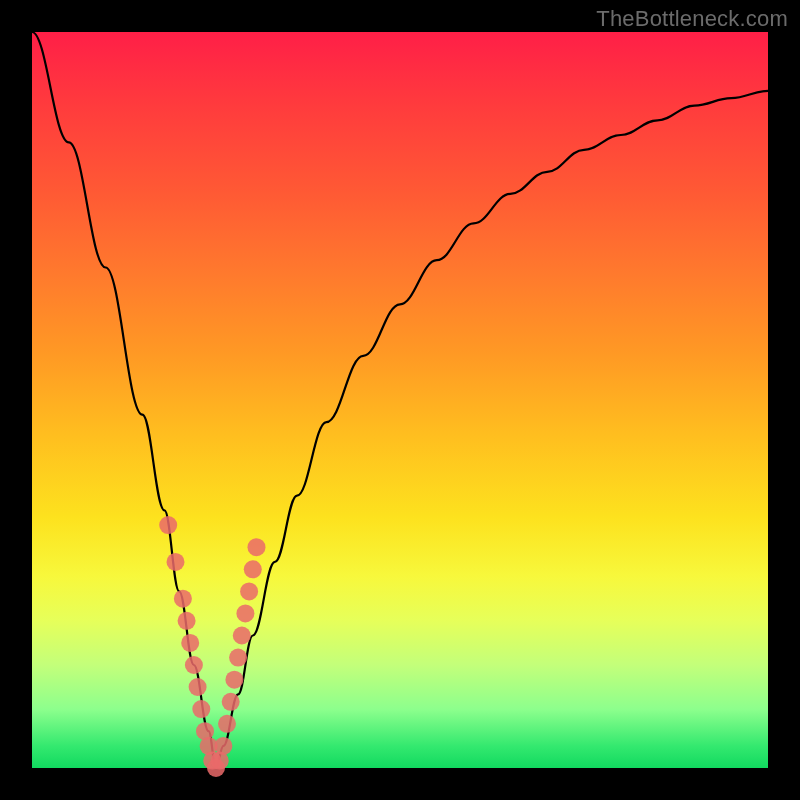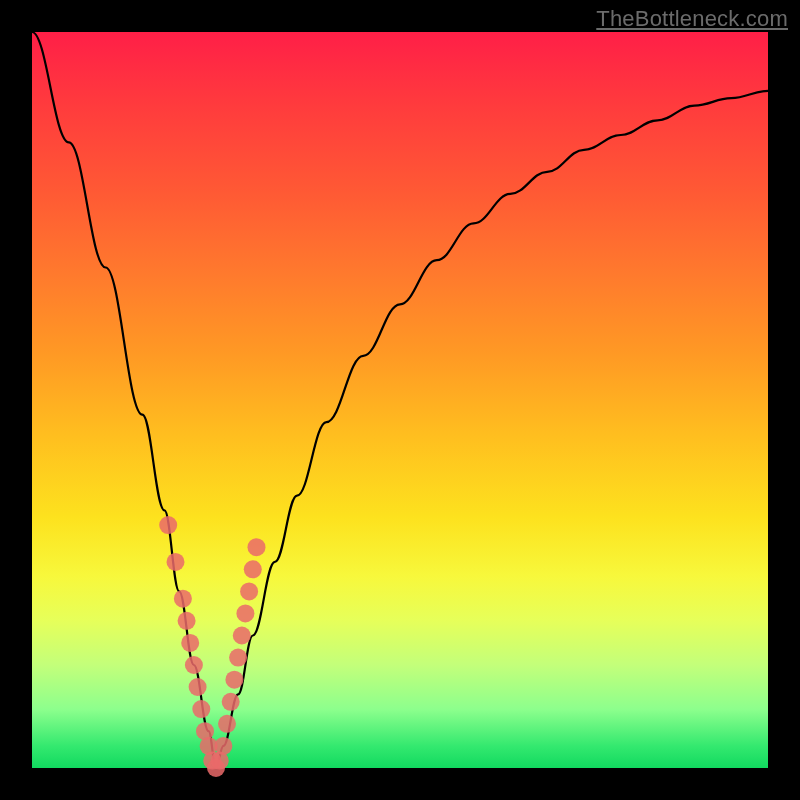--- a/index.html
+++ b/index.html
@@ -42,21 +42,20 @@
   }
   .watermark {
     position: absolute;
     top: 6px;
     right: 12px;
     color: #6b6b6b;
     font-size: 22px;
     font-weight: 500;
     letter-spacing: 0.2px;
     user-select: none;
-    text-decoration: underline;
   }
   svg.curves {
     position: absolute;
     left: 0;
     top: 0;
     width: 736px;
     height: 736px;
     overflow: visible;
   }
 </style>

